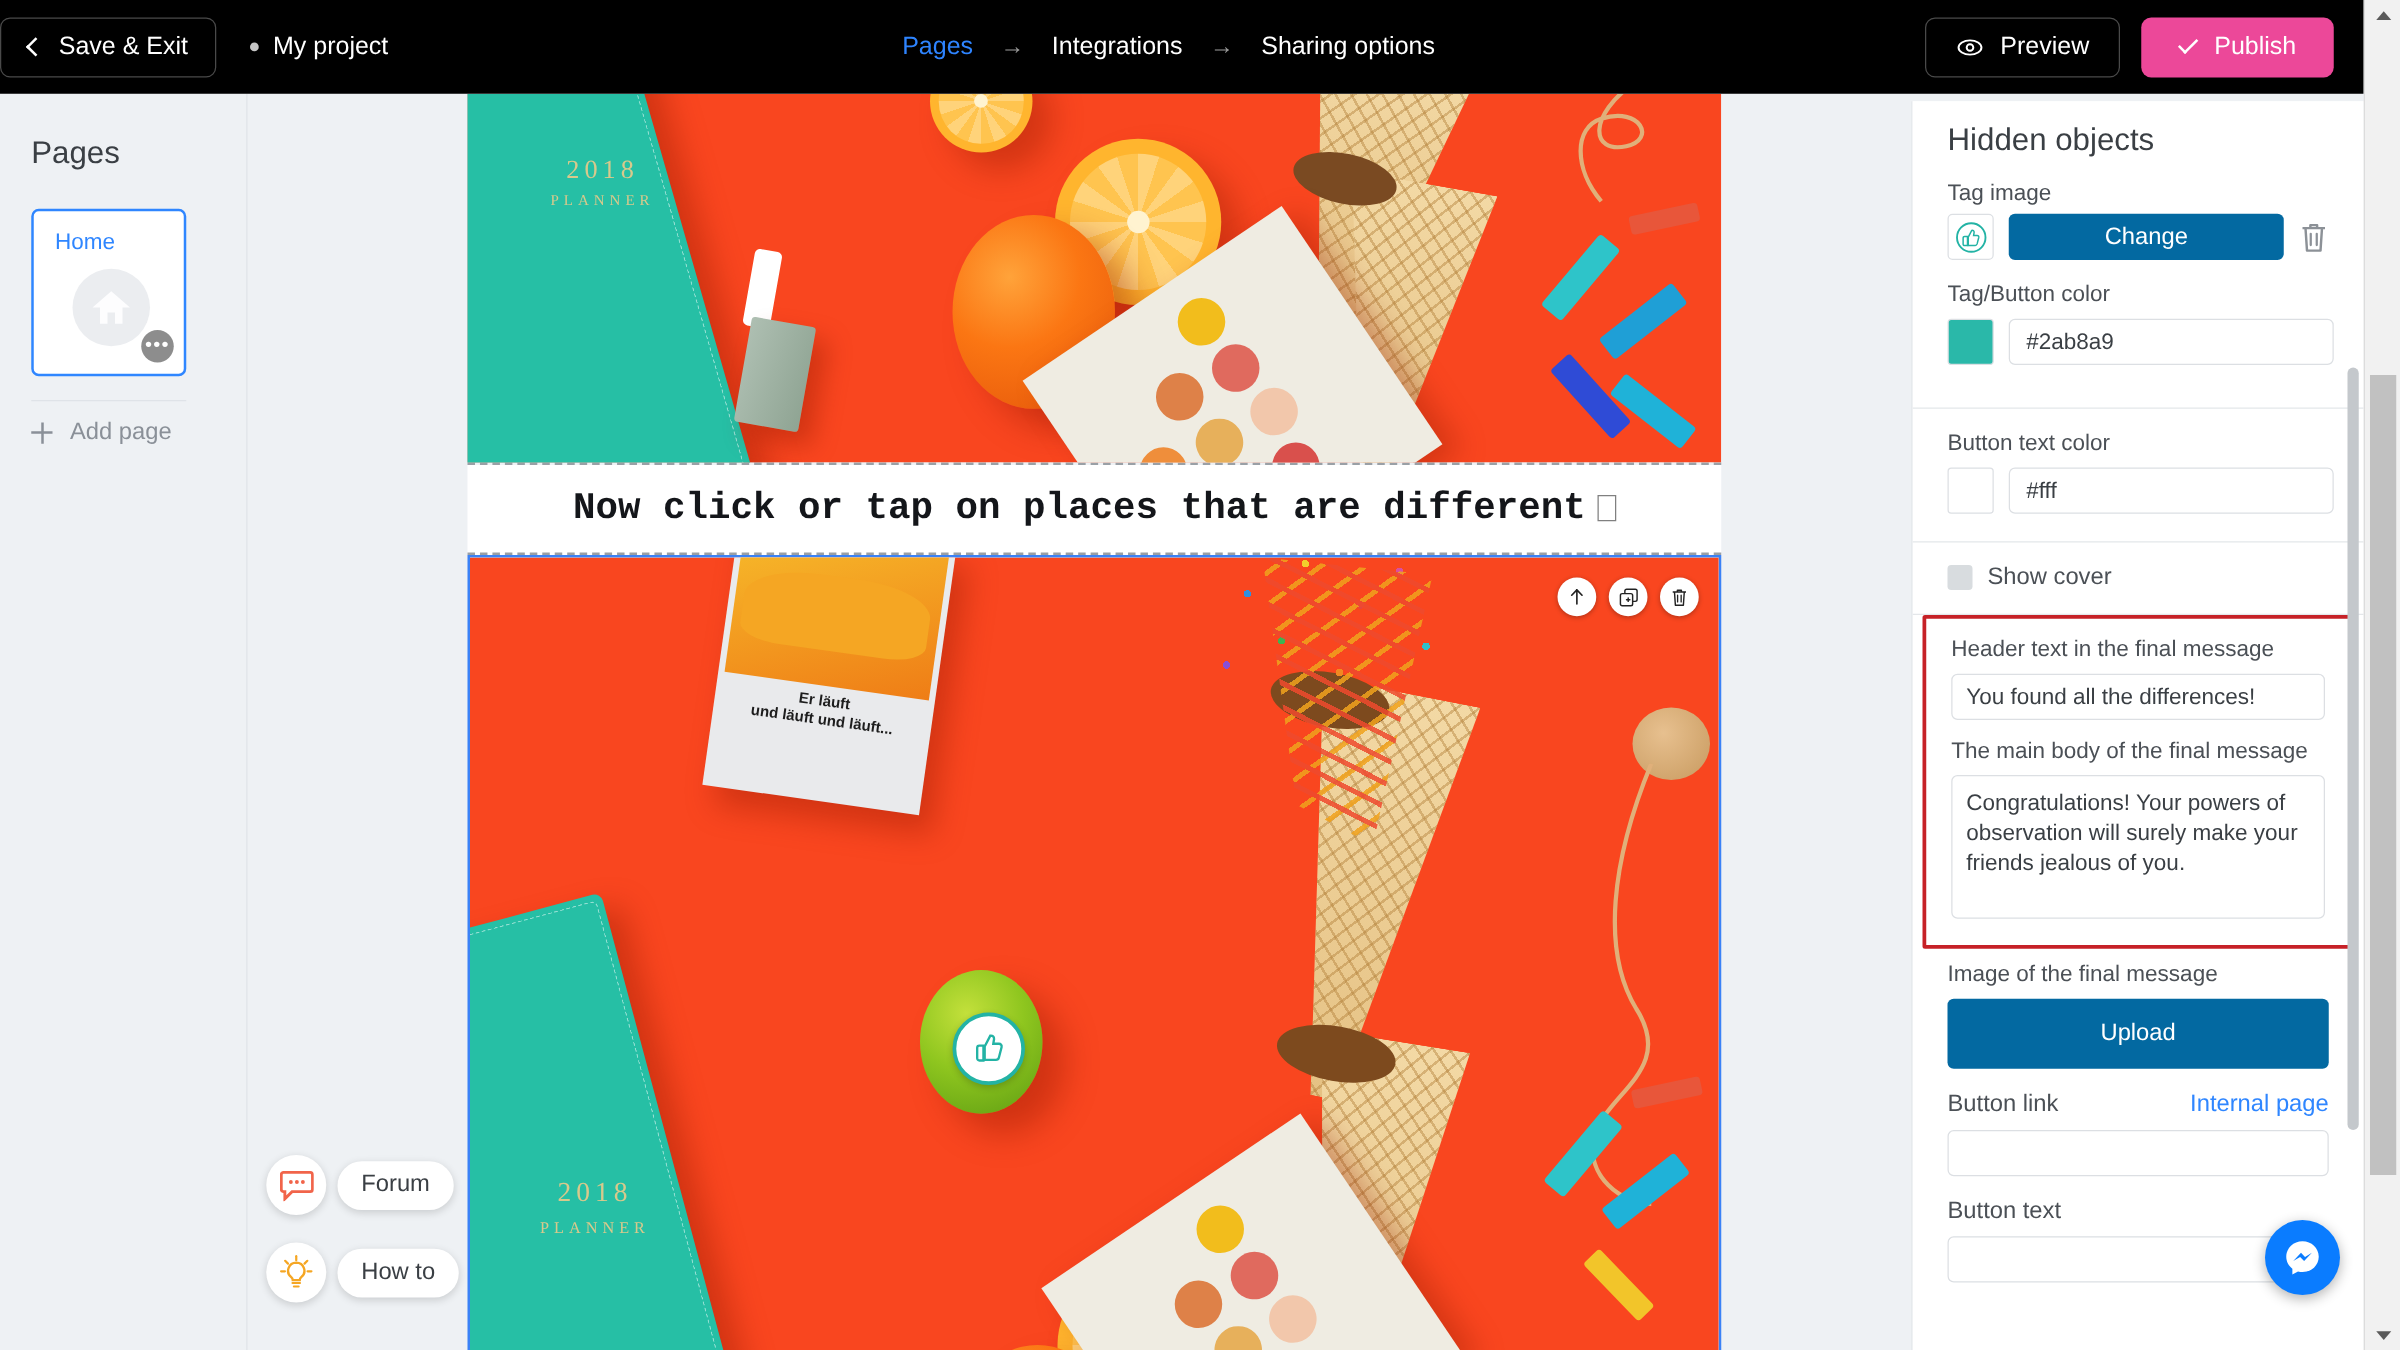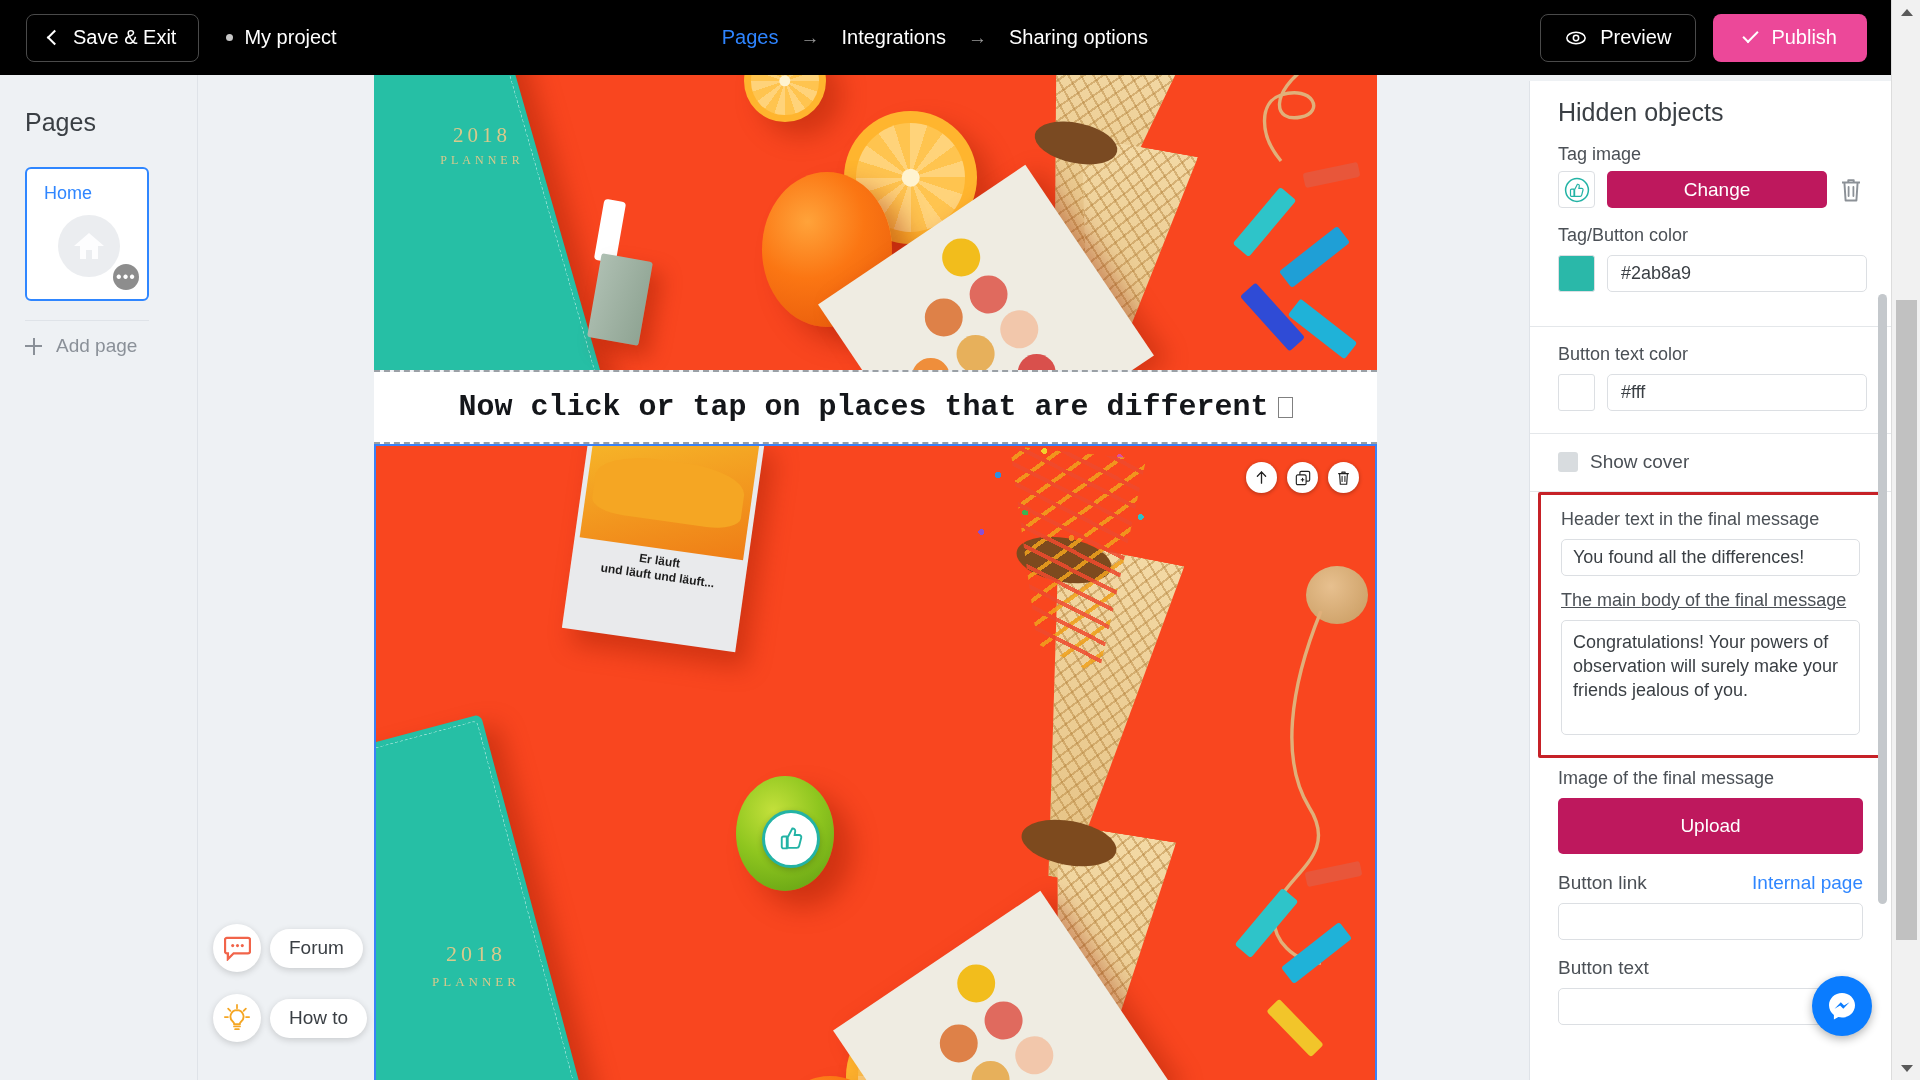--- a/index.html
+++ b/index.html
@@ -14,21 +14,21 @@
   #topbar{
     position:absolute; left:0; top:0; width:1891px; height:75px;
     background:#000; display:flex; align-items:center; z-index:40;
   }
   .tb-btn{
     display:flex; align-items:center; gap:13px;
     height:48px; padding:0 22px;
     border:1px solid #4a4a4a; border-radius:8px;
     color:#fff; font-size:20px; background:transparent; cursor:pointer;
   }
-  #save-exit{ margin-left:26px; }
+  #save-exit{ }
   .chev{ display:inline-block; width:11px; height:11px;
     border-left:2px solid #fff; border-bottom:2px solid #fff;
     transform:rotate(45deg); }
   #project-name{
     display:flex; align-items:center; gap:11px;
     margin-left:27px; color:#fff; font-size:20px; cursor:pointer;
   }
   .dot{ width:7px;height:7px;border-radius:50%;background:#c6c6c6;display:inline-block; }
   #breadcrumb{
     position:absolute; left:50%; transform:translateX(-52.5%);
@@ -192,21 +192,21 @@
   #panel-header h2{ font-size:25px; font-weight:400; color:#3a3f44; }
   #panel-body{ position:absolute; left:0; top:55px; width:100%; }
   .sec{ padding:0 28px; border-bottom:1px solid #e4e7ea; }
   .fld-label{ font-size:18px; color:#4b5056; margin-bottom:9px; }
   .row{ display:flex; align-items:center; gap:12px; }
   .thumb-box{
     width:37px;height:37px;border:1px solid #dcdfe3;border-radius:4px;background:#fff;
     display:flex;align-items:center;justify-content:center;flex:none;
   }
   .blue-btn{
-    flex:1; height:37px; border:none;border-radius:5px;background:#be185d;
+    flex:1; height:37px; border:none;border-radius:5px;background:#0369a1;
     color:#fff;font-size:19px;cursor:pointer;font-family:inherit;
   }
   .trash-btn{ width:24px;height:28px;cursor:pointer;flex:none; }
   .swatch{ width:37px;height:37px;border-radius:3px;flex:none;border:1px solid #dcdfe3;}
   .txt-input{
     flex:1;height:37px;border:1px solid #dcdfe3;border-radius:5px;
     padding:0 13px;font-size:18px;color:#3a3f44;
     font-family:inherit; background:#fff;
   }
   .chk{ width:20px;height:20px;border-radius:3px;background:#d8dcdf;flex:none;cursor:pointer;}
@@ -523,21 +523,21 @@
     <div class="sec" style="padding-top:17px;padding-bottom:18px;">
       <div class="row">
         <span class="chk"></span>
         <span class="chk-label">Show cover</span>
       </div>
     </div>
 
     <div id="final-msg-sec">
       <div class="fld-label">Header text in the final message</div>
       <input class="full-input" value="You found all the differences!" style="">
-      <div class="fld-label" style="margin-top:14px;text-decoration:underline;">The main body of the final message</div>
+      <div class="fld-label" style="margin-top:14px;">The main body of the final message</div>
       <textarea class="full-area" style="">Congratulations! Your powers of observation will surely make your friends jealous of you.</textarea>
     </div>
 
     <div class="sec" style="border-bottom:none;padding-top:10px;">
       <div class="fld-label">Image of the final message</div>
       <button class="blue-btn" style="width:100%;height:56px;">Upload</button>
     </div>
 
     <div class="sec" style="border-bottom:none;padding-top:18px;">
       <div class="sp-between" style="margin-bottom:9px;">

